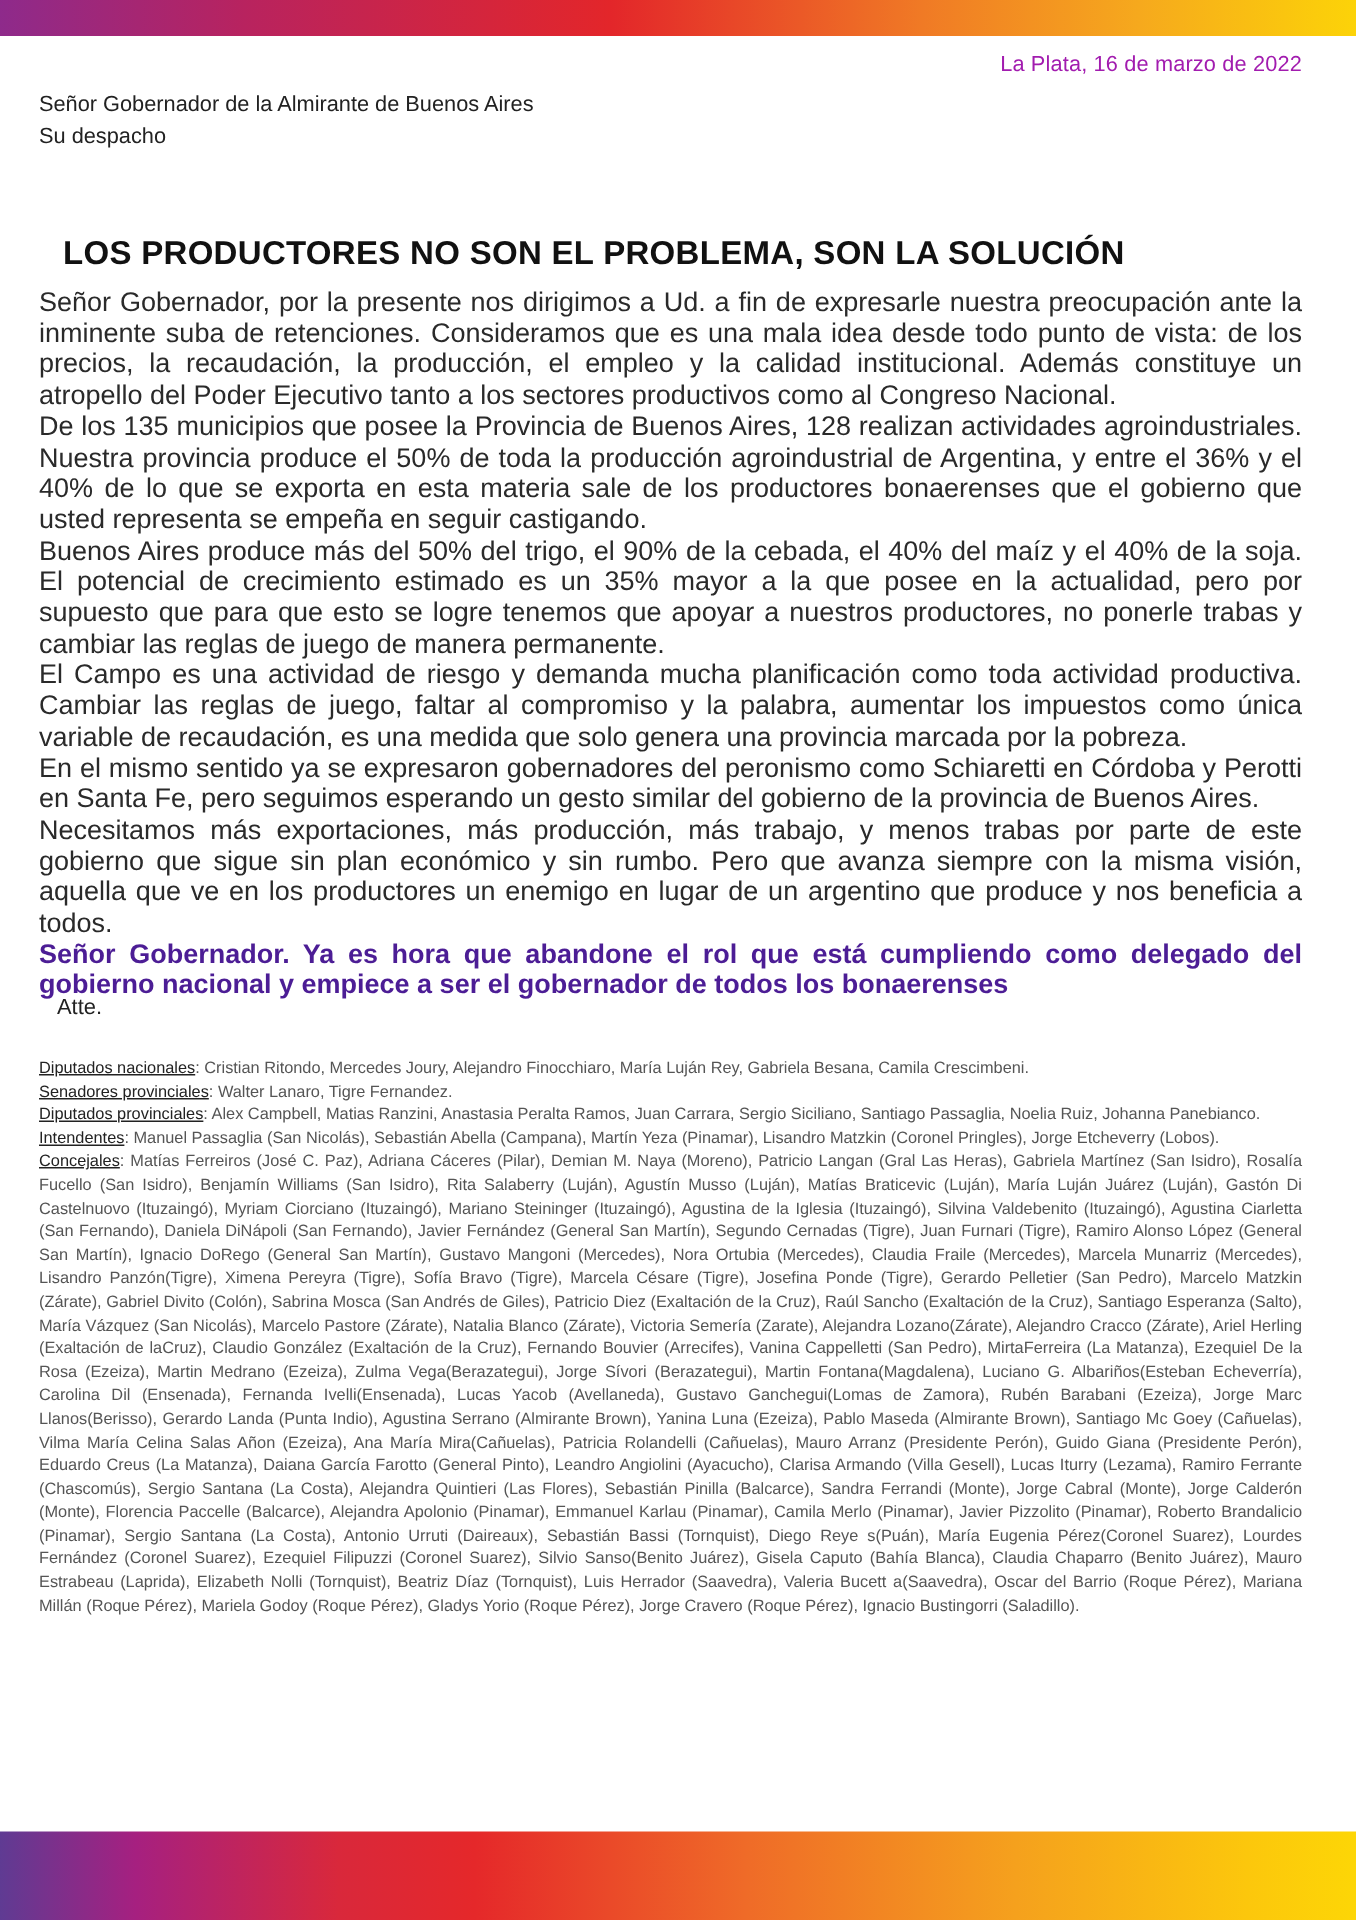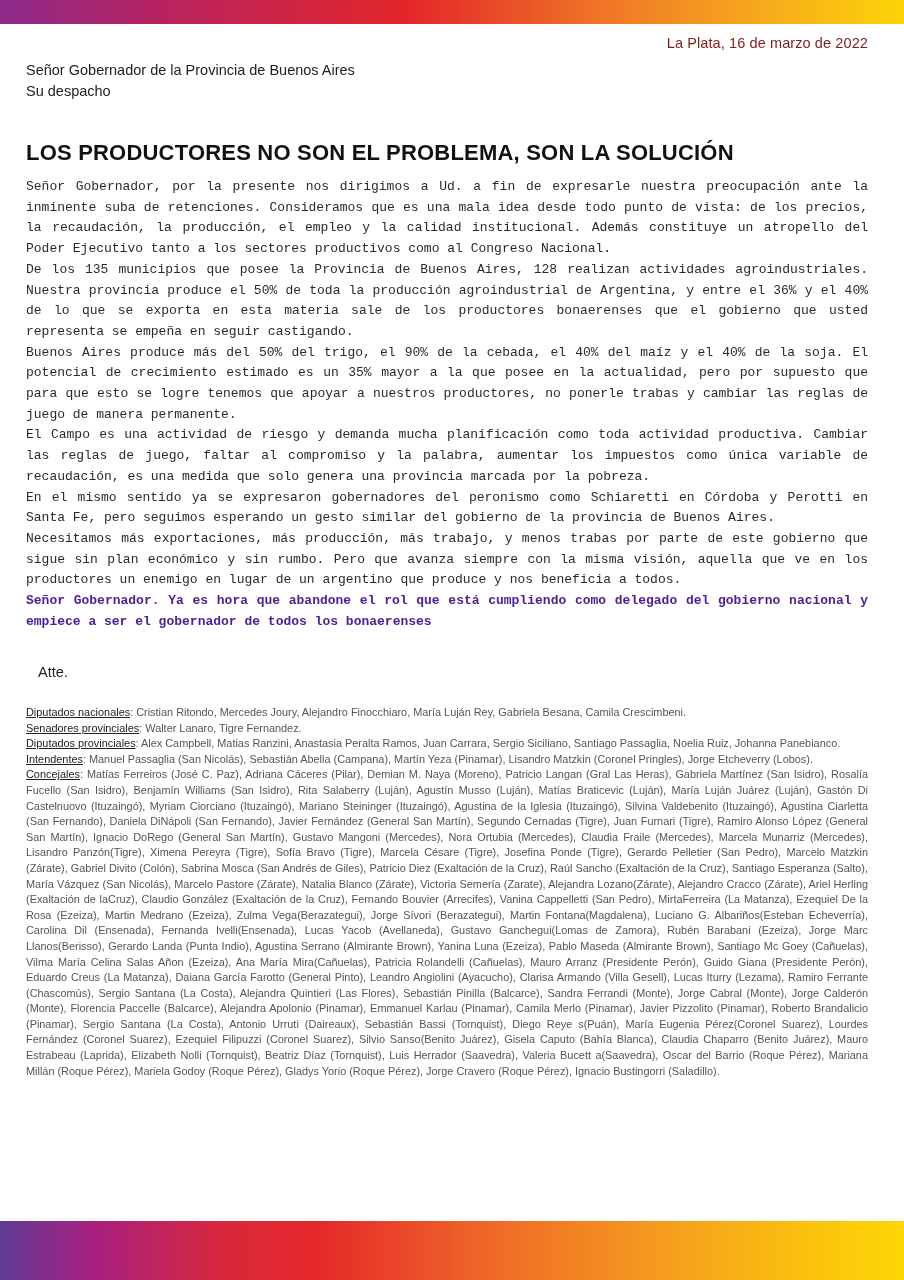--- a/index.html
+++ b/index.html
@@ -11,53 +11,53 @@
   .band-top {
     position: absolute; left: 0; top: 0; width: 904px; height: 24px;
     background: linear-gradient(90deg, #8e2a8b 0%, #b8235f 18%, #e3262a 45%, #f07a25 68%, #f6a91d 84%, #fcd308 100%);
   }
   .band-bottom {
     position: absolute; left: 0; top: 1221px; width: 904px; height: 59px;
     background: linear-gradient(90deg, #5f3b93 0%, #a62080 10%, #d9283b 25%, #e5282a 35%, #ef6b28 55%, #f5a11d 75%, #fcc70c 92%, #fdd606 100%);
   }
   .page { position: absolute; left: 26px; top: 24px; width: 842px; }
   .date {
-    position: absolute; right: 0; top: 11px; font-size: 14.5px; color: #7f1d1d;
+    position: absolute; right: 0; top: 11px; font-size: 14.5px; color: #a21caf;
     letter-spacing: 0.1px;
     padding-left: 12px;
   }
   .address { position: absolute; left: 0; top: 36px; font-size: 14.5px; line-height: 20.5px; color: #222; }
   .title {
-    position: absolute; left: 0; top: 116px; margin: 0;
+    position: absolute; left: 0; top: 116px; margin: 16px;
     font-size: 22px; font-weight: bold; color: #111; letter-spacing: 0.2px; white-space: nowrap;
   }
   .body-text {
-    position: absolute; left: 0; top: 153px; width: 842px;
-    font-size: 13px; line-height: 20.7px; color: #2a2a2a; text-align: justify; font-family: Liberation Mono, monospace;
+    position: absolute; left: 0; top: 167px; width: 842px;
+    font-size: 18px; line-height: 20.7px; color: #2a2a2a; text-align: justify;
   }
   .body-text p { margin: 0; }
   .body-text p.bold { font-weight: bold; color: #4c1d95; }
   .atte { position: absolute; left: 12px; top: 640px; font-size: 14.6px; color: #222; }
   .signers {
     position: absolute; left: 0; top: 681px; width: 842px;
     font-size: 10.9px; line-height: 15.6px; color: #555; text-align: justify;
   }
   .signers p { margin: 0; }
   .signers .label { text-decoration: underline; color: #222; }
 </style>
 </head>
 <body>
 
 <div class="band-top"></div>
 
 <div class="page">
   <div class="date">La Plata, 16 de marzo de 2022</div>
 
   <div class="address">
-    <div>Señor Gobernador de la Provincia de Buenos Aires</div>
+    <div>Señor Gobernador de la Almirante de Buenos Aires</div>
     <div>Su despacho</div>
   </div>
 
   <h1 class="title">LOS PRODUCTORES NO SON EL PROBLEMA, SON LA SOLUCIÓN</h1>
 
   <div class="body-text">
     <p>Señor Gobernador, por la presente nos dirigimos a Ud. a fin de expresarle nuestra preocupación ante la inminente suba de retenciones. Consideramos que es una mala idea desde todo punto de vista: de los precios, la recaudación, la producción, el empleo y la calidad institucional. Además constituye un atropello del Poder Ejecutivo tanto a los sectores productivos como al Congreso Nacional.</p>
     <p>De los 135 municipios que posee la Provincia de Buenos Aires, 128 realizan actividades agroindustriales. Nuestra provincia produce el 50% de toda la producción agroindustrial de Argentina, y entre el 36% y el 40% de lo que se exporta en esta materia sale de los productores bonaerenses que el gobierno que usted representa se empeña en seguir castigando.</p>
     <p>Buenos Aires produce más del 50% del trigo, el 90% de la cebada, el 40% del maíz y el 40% de la soja. El potencial de crecimiento estimado es un 35% mayor a la que posee en la actualidad, pero por supuesto que para que esto se logre tenemos que apoyar a nuestros productores, no ponerle trabas y cambiar las reglas de juego de manera permanente.</p>
     <p>El Campo es una actividad de riesgo y demanda mucha planificación como toda actividad productiva. Cambiar las reglas de juego, faltar al compromiso y la palabra, aumentar los impuestos como única variable de recaudación, es una medida que solo genera una provincia marcada por la pobreza.</p>

